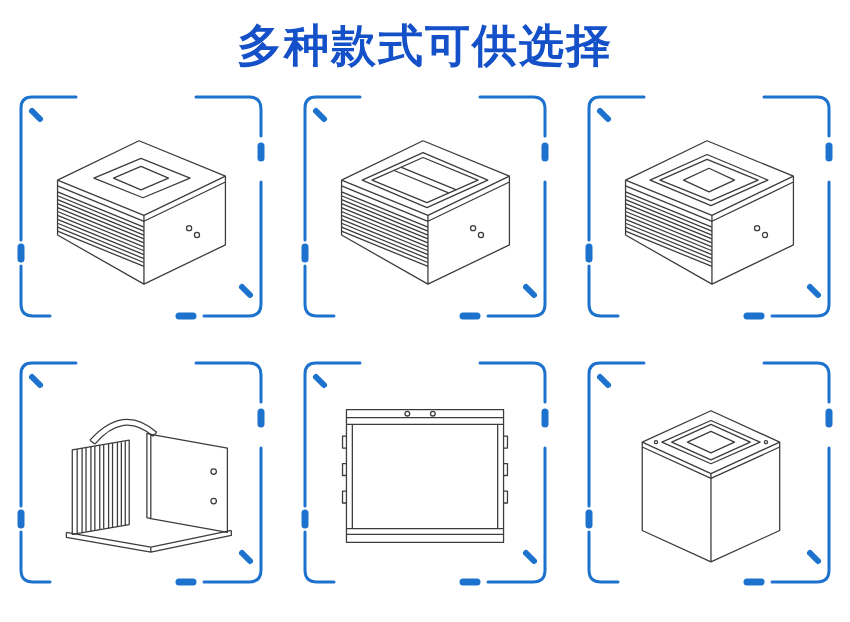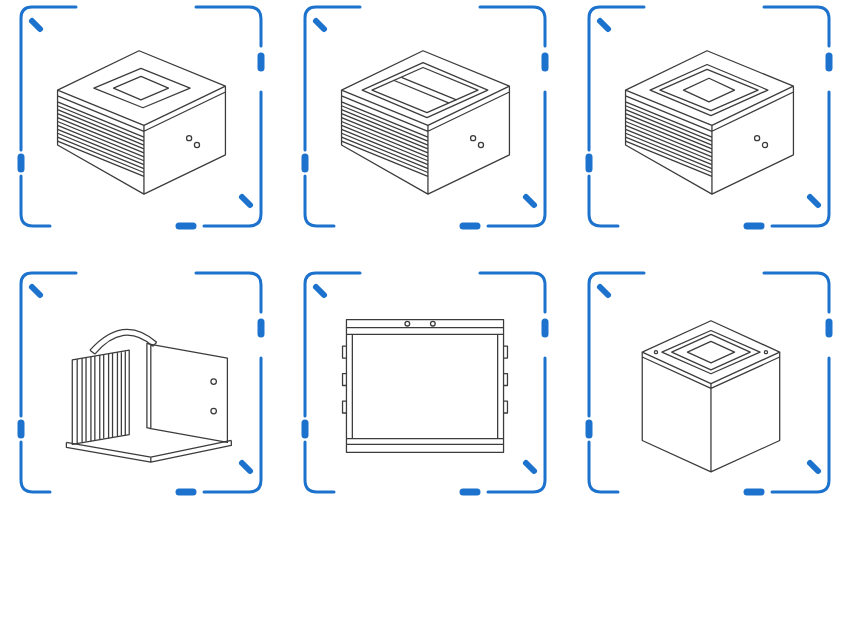--- a/index.html
+++ b/index.html
@@ -26,20 +26,21 @@
   .frame{position:absolute;inset:0;width:100%;height:100%;}
   .drawing{
     position:absolute;left:50%;top:50%;transform:translate(-50%,-50%);
   }
 </style>
 </head>
 <body>
 
 <div class="page">
 
+  <h1 class="page-title">多种款式可供选择</h1>
 
   <div class="grid">
 
     <div class="cell">
       <svg class="frame" viewBox="0 0 258 240" preserveAspectRatio="none">
         <g stroke="var(--frame-color)" fill="none" stroke-linecap="round">
           <path d="M64 7 L20 7 Q9 7 9 18 L9 150" stroke-width="3"></path>
           <path d="M9 176 L9 214 Q9 226 21 226 L38 226" stroke-width="3"></path>
           <path d="M9 157 L9 169" stroke-width="7"></path>
           <path d="M184 7 L237 7 Q249 7 249 19 L249 46" stroke-width="3"></path>

